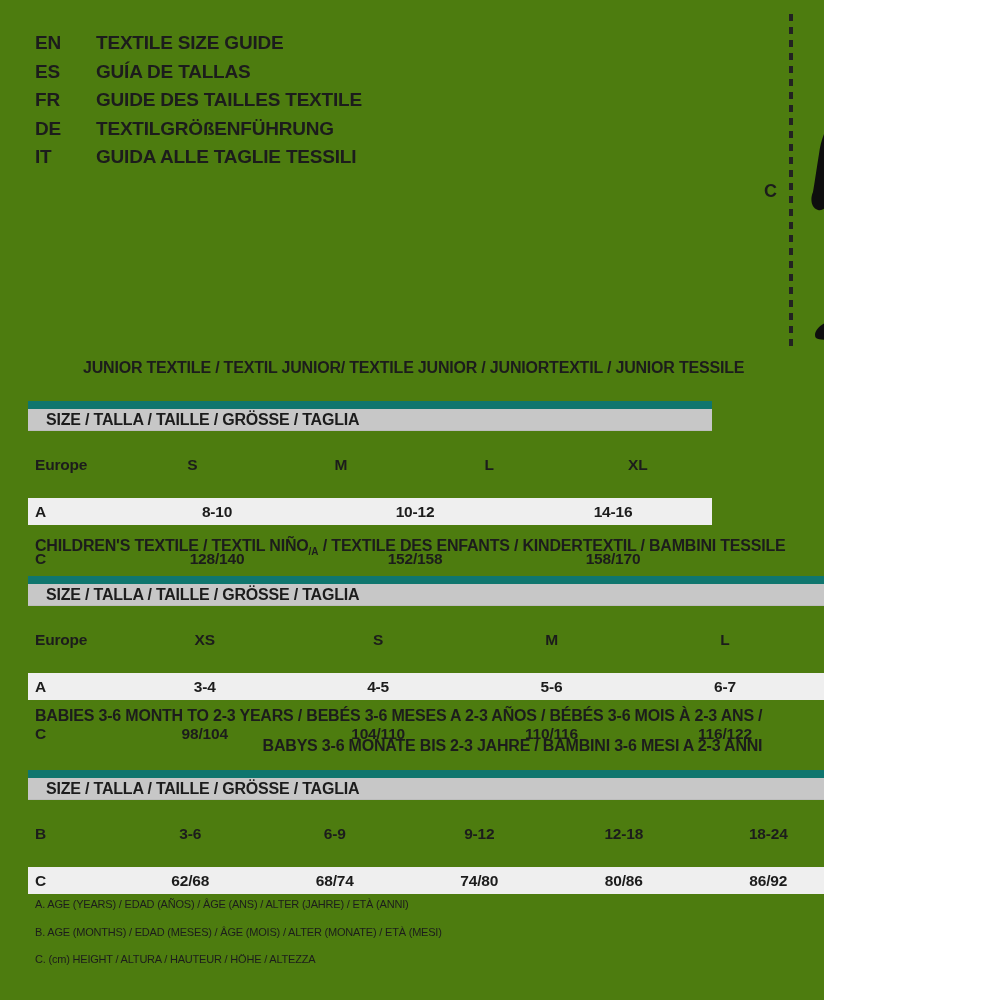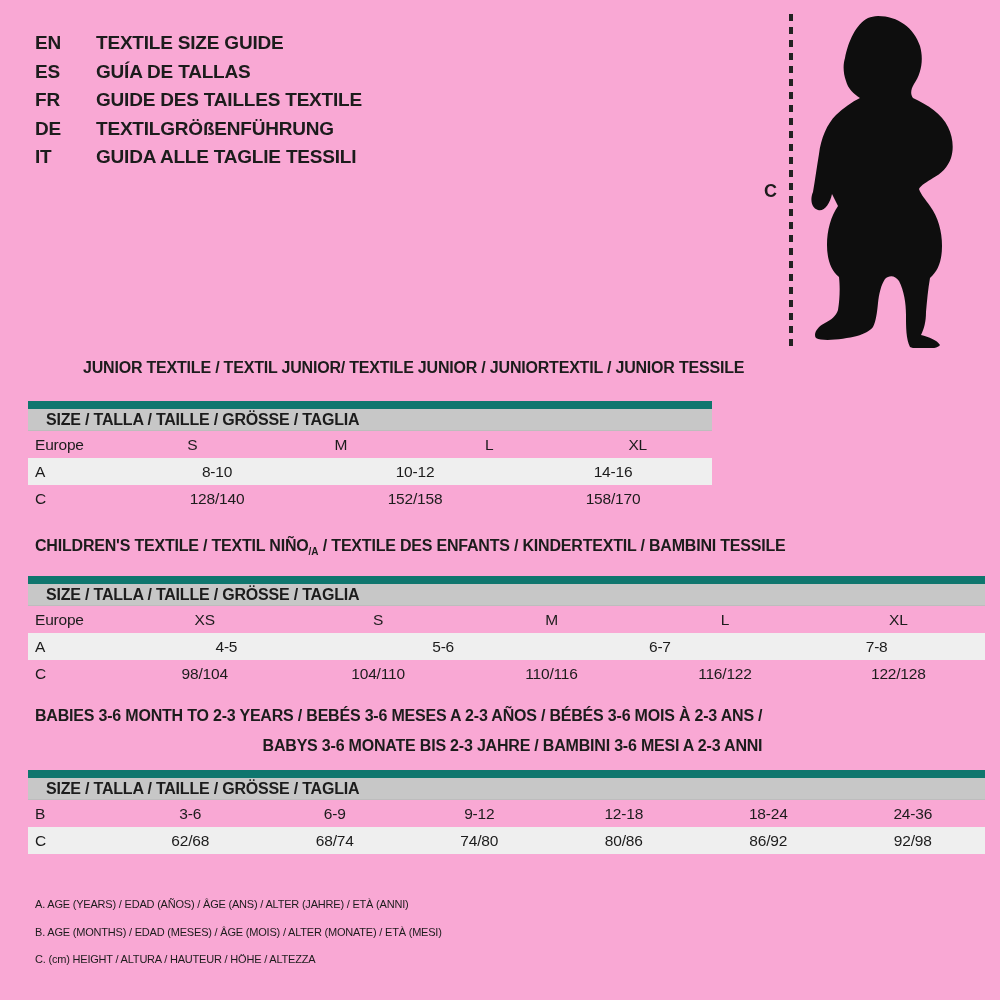--- a/index.html
+++ b/index.html
@@ -1,17 +1,17 @@
 <!DOCTYPE html>
 <html><head>
 <meta charset="utf-8">
 <style>
   html,body{margin:0;padding:0;background:#ffffff;}
   .page{
-    position:relative;width:1000px;height:1000px;background:#f9a8d4;
+    position:relative;width:824px;height:1000px;background:#4d7c0f;
     font-family:"Liberation Sans",sans-serif;color:#1c1c1c;overflow:hidden;
     letter-spacing:-0.2px;
   }
   
   .lang{position:absolute;left:35px;top:29px;font-weight:700;font-size:19px;line-height:28.6px;}
   .lang-row{display:flex;}
   .lang-code{width:61px;}
   
   .dotted-line{
     position:absolute;left:789px;top:14px;width:4px;height:332px;
@@ -27,21 +27,21 @@
   .t-babies-title{top:701px;line-height:30px;text-align:right;}
   
   .sg-table{position:absolute;left:28px;}
   .tbl-junior{top:401px;width:684px;}
   .tbl-children{top:576px;width:957px;}
   .tbl-babies{top:770px;width:957px;}
   .t-head{
     background:#c7c7c7;border-top:8px solid #0f766e;border-bottom:1px solid #bdbdbd;
     height:21px;line-height:21px;padding-left:18px;font-weight:700;font-size:16px;
   }
-  .t-row{display:flex;height:27px;line-height:27px;font-weight:400;font-size:15.5px;}
+  .t-row{display:flex;height:27px;line-height:27px;font-weight:700;font-size:15.5px;margin-top:20px;}
   .t-row.shaded{background:#efefef;}
   .t-label{flex:0 0 83px;padding-left:7px;text-align:left;}
   .t-cell{flex:1;text-align:center;}
   
   .legend{position:absolute;left:35px;top:891px;font-weight:400;font-size:11px;line-height:27.6px;white-space:nowrap;}
 </style>
 </head>
 <body>
 
 <div class="page">
@@ -145,20 +145,21 @@
       <div class="t-row">
         <div class="t-label">Europe</div>
         <div class="t-cell">XS</div>
         <div class="t-cell">S</div>
         <div class="t-cell">M</div>
         <div class="t-cell">L</div>
         <div class="t-cell">XL</div>
       </div>
       <div class="t-row shaded">
         <div class="t-label">A</div>
+        <div class="t-cell">3-4</div>
         <div class="t-cell">4-5</div>
         <div class="t-cell">5-6</div>
         <div class="t-cell">6-7</div>
         <div class="t-cell">7-8</div>
       </div>
       <div class="t-row">
         <div class="t-label">C</div>
         <div class="t-cell">98/104</div>
         <div class="t-cell">104/110</div>
         <div class="t-cell">110/116</div>

